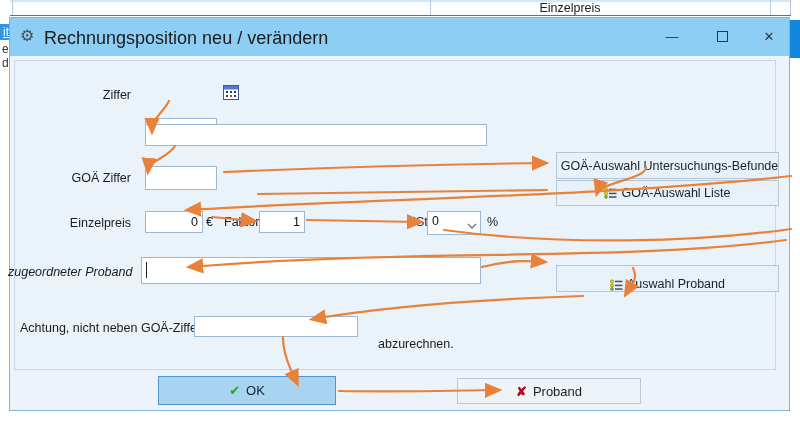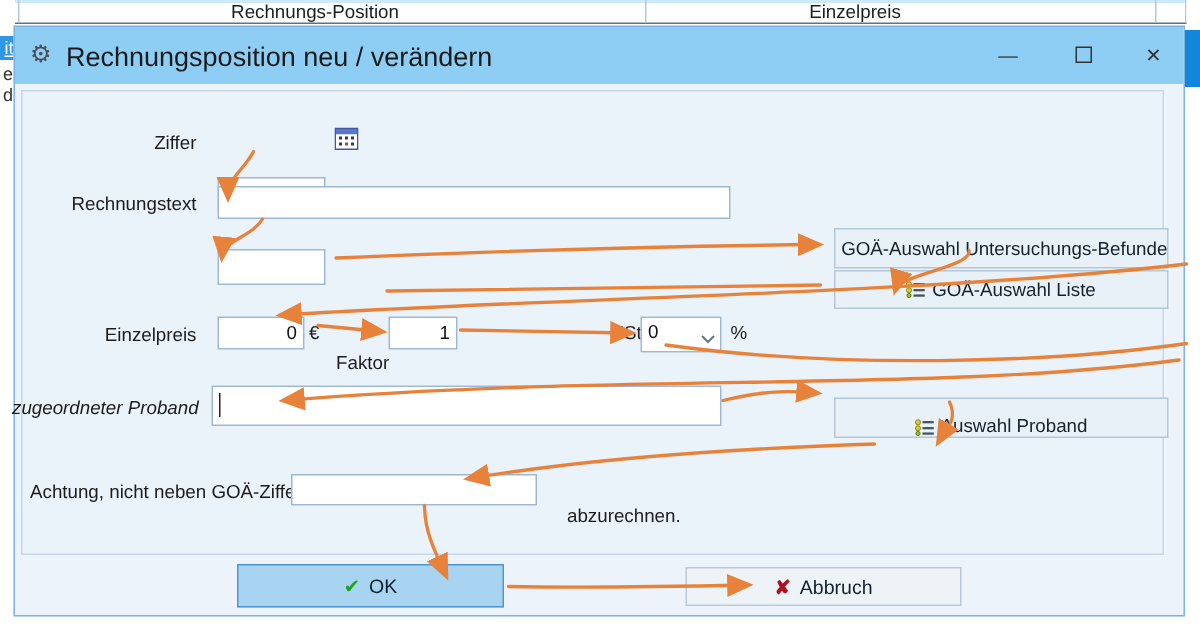--- a/index.html
+++ b/index.html
@@ -57,21 +57,20 @@
   #arrows{position:absolute;left:0;top:0;pointer-events:none;z-index:50;}
   .arr{stroke:#e8823a;stroke-width:2.2;fill:none;stroke-linecap:round;}
 </style>
 </head>
 <body>
 
 <div id="canvas">
 
   <div class="abs bg-header">
     <div class="topline"></div>
-    <div class="bg-col" style="left:60px;width:280px;">Rechnungs-Position</div>
     <div class="bg-col" style="left:420px;width:280px;">Einzelpreis</div>
     <div class="bg-sep" style="left:2px;"></div>
     <div class="bg-sep" style="left:420px;"></div>
     <div class="bg-sep" style="left:760px;"></div>
     <div class="bg-sep" style="left:780px;"></div>
   </div>
 
   <div class="abs bg-frag frag-sel" style="left:0;top:24px;width:13px;height:16px;line-height:16px;">it</div>
   <div class="abs bg-frag" style="left:2px;top:42px;">e</div>
   <div class="abs bg-frag" style="left:2px;top:56px;">d</div>
@@ -100,23 +99,23 @@
         <rect x="3" y="6" width="2" height="2"></rect>
           <rect x="7" y="6" width="2" height="2"></rect>
           <rect x="11" y="6" width="2" height="2"></rect>
         <rect x="3" y="10" width="2" height="2"></rect>
           <rect x="11" y="10" width="2" height="2"></rect>
       </g>
       <rect x="7" y="10" width="2" height="2" fill="#cc3333"></rect>
     </svg>
   </span>
 
-  <div class="rlabel" style="top:129px;">Rechnungstext</div>
   <input class="tfield" style="left: 145px; top: 124px; width: 342px; height: 22px;" value="">
 
+  <div class="rlabel" style="top:171px;">GOÄ Ziffer</div>
   <input class="tfield" style="left: 145px; top: 166px; width: 72px; height: 24px;" value="">
 
   <div class="sidebtn" style="top:152px;height:25px;">
     <svg width="13" height="12" viewBox="0 0 13 12">
       <circle cx="2" cy="2.5" r="1.7" fill="#d8cc30" stroke="#8a8214" stroke-width="0.6"></circle>
       <circle cx="2" cy="6.5" r="1.7" fill="#d8cc30" stroke="#8a8214" stroke-width="0.6"></circle>
       <circle cx="2" cy="10" r="1.4" fill="#9dbb2a" stroke="#5d7214" stroke-width="0.6"></circle>
       <rect x="5" y="1.7" width="7.5" height="1.5" fill="#46525e"></rect>
       <rect x="5" y="5.7" width="7.5" height="1.5" fill="#46525e"></rect>
       <rect x="5" y="9.3" width="7.5" height="1.5" fill="#46525e"></rect>
@@ -131,21 +130,21 @@
       <rect x="5" y="1.7" width="7.5" height="1.5" fill="#46525e"></rect>
       <rect x="5" y="5.7" width="7.5" height="1.5" fill="#46525e"></rect>
       <rect x="5" y="9.3" width="7.5" height="1.5" fill="#46525e"></rect>
     </svg>
     <span>GOÄ-Auswahl Liste</span>
   </div>
 
   <div class="rlabel" style="top:216px;">Einzelpreis</div>
   <input class="tfield num" style="left: 145px; top: 211px; width: 58px; height: 22px;" value="0">
   <div class="slabel" style="left:206px;top:215px;">€</div>
-  <div class="slabel" style="left:224px;top:215px;margin-top:20px;">Faktor</div>
+  <div class="slabel" style="left:224px;top:215px;">Faktor</div>
   <input class="tfield num" style="left: 259px; top: 211px; width: 46px; height: 22px;" value="1">
   <div class="slabel" style="left:407px;top:215px;">USt</div>
   <div class="combo" style="left:427px;top:211px;width:52px;height:22px;">
     <span class="val">0</span>
     <span class="chev">
       <svg width="10" height="6" viewBox="0 0 10 6">
           <polyline points="1,1 5,5 9,1" fill="none" stroke="#667788" stroke-width="1.4"></polyline>
         </svg>
     </span>
   </div>
@@ -170,21 +169,21 @@
   <div class="slabel" style="left:20px;top:321px;">Achtung, nicht neben GOÄ-Ziffern</div>
   <input class="tfield" style="left: 194px; top: 316px; width: 164px; height: 21px;" value="">
   <div class="slabel" style="left:378px;top:337px;">abzurechnen.</div>
 
   <div class="okbtn">
     <span class="chk">✔</span>
     <span>OK</span>
   </div>
   <div class="cancelbtn">
     <span class="crx">✘</span>
-    <span>Abbruch</span>
+    <span>Proband</span>
   </div>
 
   <svg id="arrows" width="800" height="424" viewBox="0 0 800 424">
     <defs>
       <marker id="ah" markerWidth="9" markerHeight="8" refX="6" refY="3.5" orient="auto">
         <path d="M0,0 L8,3.5 L0,7 z" fill="#e8823a"></path>
       </marker>
     </defs>
     <path class="arr" marker-end="url(#ah)" d="M169,101 C163,113 152,118 152,131"></path>
     <path class="arr" marker-end="url(#ah)" d="M175,146 C168,158 149,160 148,171"></path>

